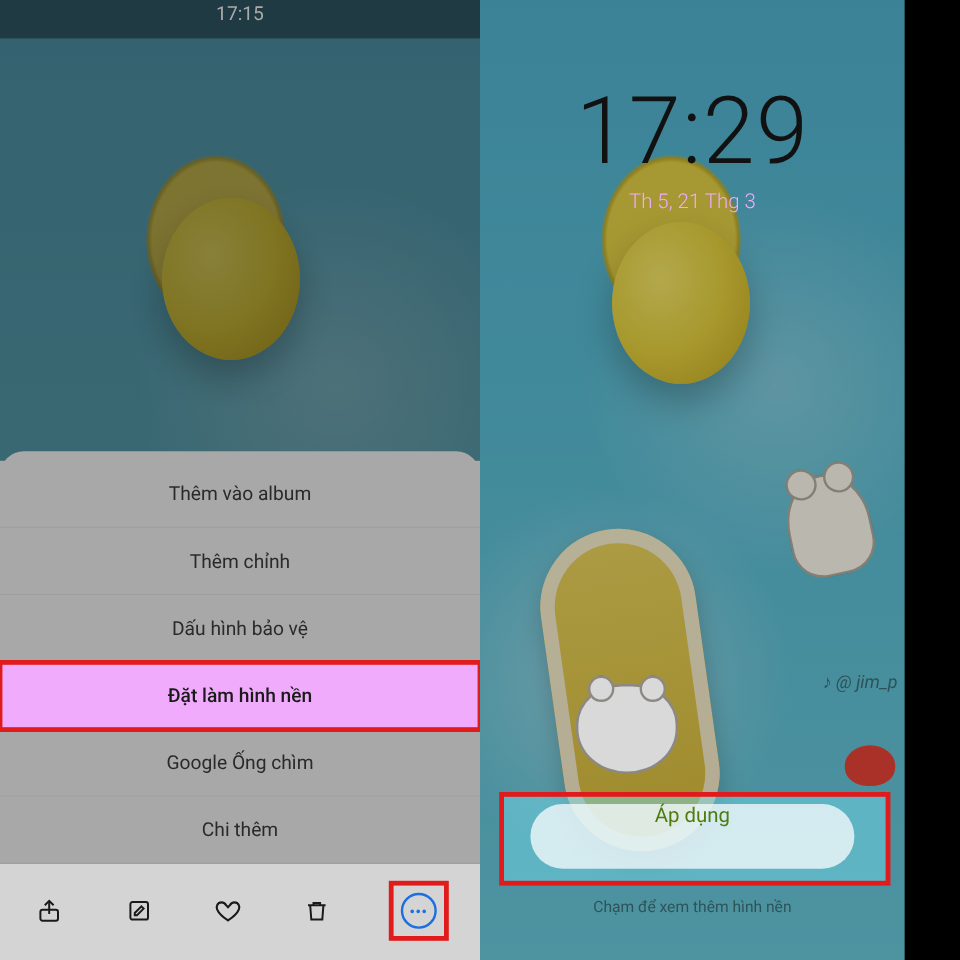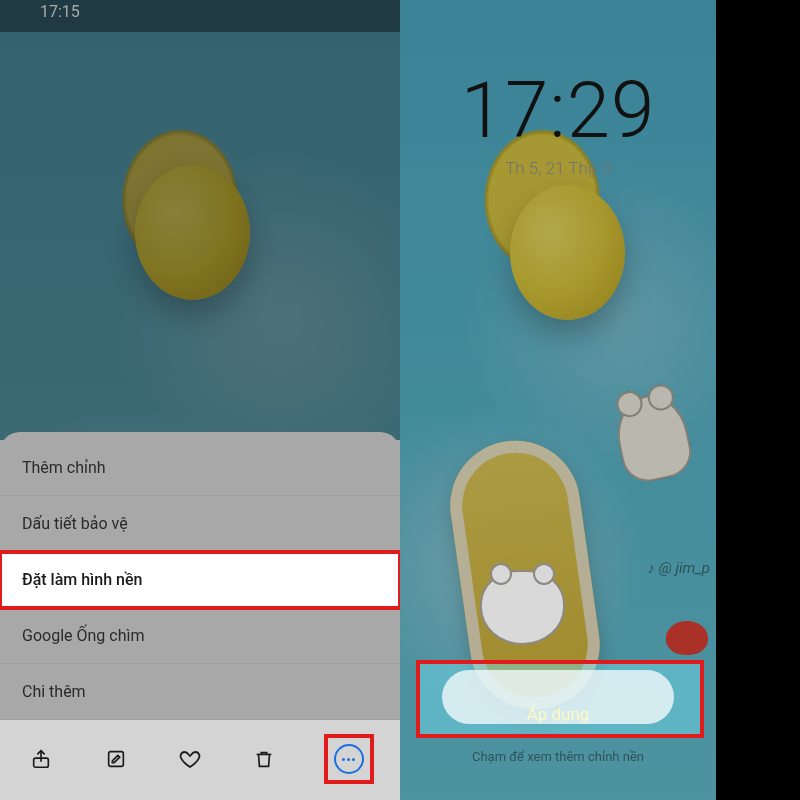--- a/index.html
+++ b/index.html
@@ -9,22 +9,22 @@
     display: flex;
     font-family: -apple-system, "Segoe UI", Roboto, sans-serif;
     overflow: hidden;
     background: #000;
   }
   .phone {
     position: relative;
     height: 800px;
     overflow: hidden;
   }
-  .phone.left { width: 400px; }
-  .phone.right { width: 316px; }
+  .phone.left { width: 400px; text-align: center; }
+  .phone.right { width: 354px; }
 
   
   .pool-bg {
     position: absolute; inset: 0;
     background:
       radial-gradient(ellipse 140px 170px at 45% 25%, #e8d43e 0%, #e8d43e 38%, #c9b223 40%, transparent 42%),
       radial-gradient(circle at 30% 70%, rgba(255,255,255,0.35) 0%, transparent 25%),
       radial-gradient(circle at 70% 40%, rgba(255,255,255,0.25) 0%, transparent 30%),
       linear-gradient(180deg, #4fb6d4 0%, #55c0d9 40%, #68cde0 100%);
     filter: saturate(0.9);
@@ -58,21 +58,21 @@
   }
   .sheet-item {
     padding: 18px 22px;
     font-size: 16px;
     color: #2a2a2a;
     border-bottom: 1px solid rgba(0,0,0,0.05);
     background: #a8a8a8;
     cursor: pointer;
   }
   .sheet-item.highlight {
-    background: #ffffff;
+    background: #f0abfc;
     color: #1a1a1a;
     font-weight: 500;
   }
   .red-box {
     outline: 4px solid #e11b1b;
     outline-offset: -2px;
   }
   .bottom-bar {
     display: flex;
     justify-content: space-around;
@@ -115,21 +115,21 @@
     color: #111;
     font-weight: 300;
   }
   .lock-clock .time {
     font-size: 78px;
     letter-spacing: 1px;
   }
   .lock-clock .date {
     font-size: 17px;
     margin-top: 2px;
-    color: #737373;
+    color: #f0abfc;
   }
 
   
   .floaty {
     position: absolute;
     background: #f8f4e8;
     border: 2px solid rgba(40,30,10,0.35);
   }
   .floaty.bear1 {
     right: 28px; top: 395px;
@@ -190,23 +190,23 @@
     font-style: italic;
   }
 
   .apply-pill {
     position: absolute;
     left: 42px; right: 42px;
     bottom: 76px;
     height: 54px;
     border-radius: 30px;
     background: rgba(245,250,252,0.78);
-    display: flex; align-items: flex-end; justify-content: center;
+    display: flex; align-items: flex-start; justify-content: center;
     font-size: 17px;
-    color: #fef9c3;
+    color: #4d7c0f;
     cursor: pointer;
   }
   .apply-highlight {
     position: absolute;
     left: 18px; right: 14px;
     bottom: 64px;
     height: 74px;
     background: rgba(120, 225, 240, 0.45);
   }
   .hint-text {
@@ -222,22 +222,23 @@
 
 <div class="phone left">
   <div class="pool-bg"></div>
   <div class="ball-highlight"></div>
 
   <div class="clock-strip">
     <span>17:15</span>
   </div>
 
   <div class="sheet">
+    <div class="sheet-item">Thêm vào album</div>
     <div class="sheet-item">Thêm chỉnh</div>
-    <div class="sheet-item">Dấu tiết bảo vệ</div>
+    <div class="sheet-item">Dấu hình bảo vệ</div>
     <div class="sheet-item highlight red-box">Đặt làm hình nền</div>
     <div class="sheet-item">Google Ống chìm</div>
     <div class="sheet-item">Chi thêm</div>
 
     <div class="bottom-bar">
       <div class="icon">
         <svg width="22" height="22" viewBox="0 0 24 24" fill="none" stroke="currentColor" stroke-width="1.8">
           <path d="M12 3v12"></path>
             <path d="M8 7l4-4 4 4"></path>
           <rect x="4" y="11" width="16" height="10" rx="2"></rect>
@@ -287,14 +288,14 @@
   <div class="board"></div>
   <div class="hamster"></div>
   <div class="red-face"></div>
 
   <div class="watermark">♪ @ jim_p</div>
 
   <div class="apply-highlight red-box"></div>
   <div class="apply-pill">
     <span>Áp dụng</span>
   </div>
-  <div class="hint-text">Chạm để xem thêm chỉnh nền</div>
+  <div class="hint-text">Chạm để xem thêm hình nền</div>
 </div>
 
 </body></html>

